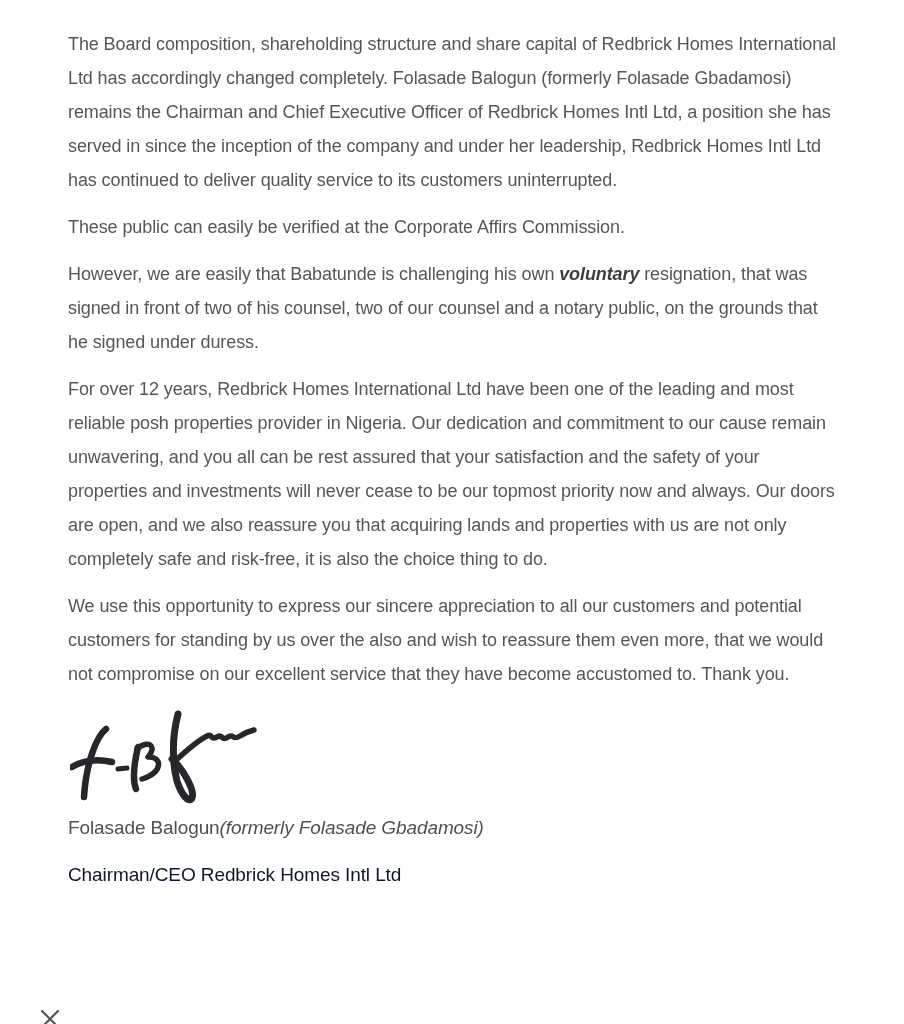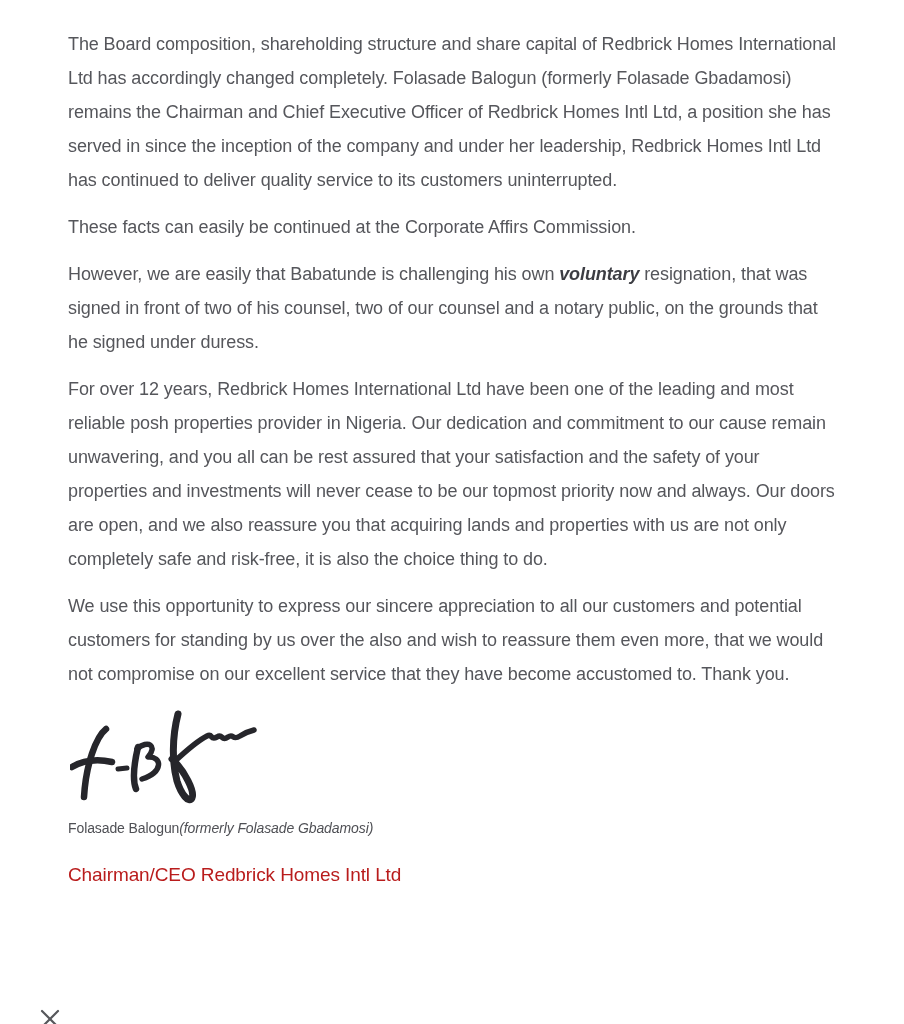--- a/index.html
+++ b/index.html
@@ -20,38 +20,38 @@
     letter-spacing: -0.1px;
   }
   .letter p { margin: 0 0 13px 0; }
   .letter p strong { color: #3c3d43; font-weight: bold; font-style: italic; }
   .sig-block {
     margin-top: 18px;
     height: 102px;
     position: relative;
   }
   .sig-block svg { position: absolute; left: 2px; top: 0; }
-  .signatory-line { margin-top: 16px; font-size: 14px; color: #4f5055; }
+  .signatory-line { margin-top: 16px; font-size: 19px; color: #4f5055; }
   .signatory-line .former { font-style: italic; }
-  .title-line { margin-top: 12px; font-size: 19px; color: #b91c1c; }
+  .title-line { margin-top: 12px; font-size: 19px; color: #0f172a; }
   .close-btn {
     position: absolute;
     left: 40px; top: 1009px;
     width: 20px; height: 20px;
     cursor: pointer;
   }
 </style>
 </head>
 <body>
 
 <div class="letter">
 
   <p>The Board composition, shareholding structure and share capital of Redbrick Homes International Ltd has accordingly changed completely. Folasade Balogun (formerly Folasade Gbadamosi) remains the Chairman and Chief Executive Officer of Redbrick Homes Intl Ltd, a position she has served in since the inception of the company and under her leadership, Redbrick Homes Intl Ltd has continued to deliver quality service to its customers uninterrupted.</p>
 
-  <p>These facts can easily be continued at the Corporate Affirs Commission.</p>
+  <p>These public can easily be verified at the Corporate Affirs Commission.</p>
 
   <p><span>However, we are easily that Babatunde is challenging his own </span><strong>voluntary</strong><span> resignation, that was signed in front of two of his counsel, two of our counsel and a notary public, on the grounds that he signed under duress.</span></p>
 
 
   <p>For over 12 years, Redbrick Homes International Ltd have been one of the leading and most reliable posh properties provider in Nigeria. Our dedication and commitment to our cause remain unwavering, and you all can be rest assured that your satisfaction and the safety of your properties and investments will never cease to be our topmost priority now and always. Our doors are open, and we also reassure you that acquiring lands and properties with us are not only completely safe and risk-free, it is also the choice thing to do.</p>
 
   <p>We use this opportunity to express our sincere appreciation to all our customers and potential customers for standing by us over the also and wish to reassure them even more, that we would not compromise on our excellent service that they have become accustomed to. Thank you.</p>
 
   <div class="sig-block">
     <svg width="190" height="100" viewBox="0 0 190 100" fill="none" stroke="#26262b" stroke-width="6.5" stroke-linecap="round" stroke-linejoin="round">

